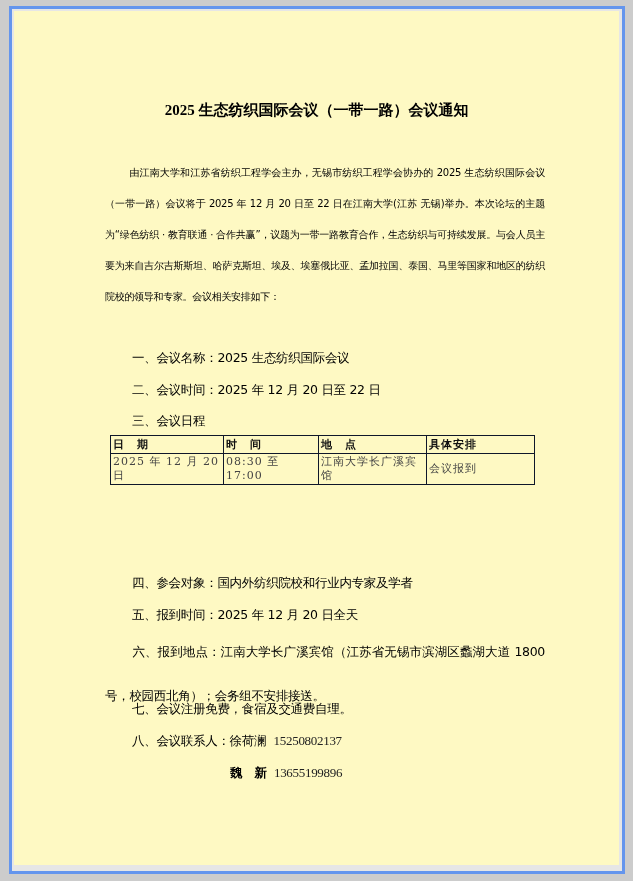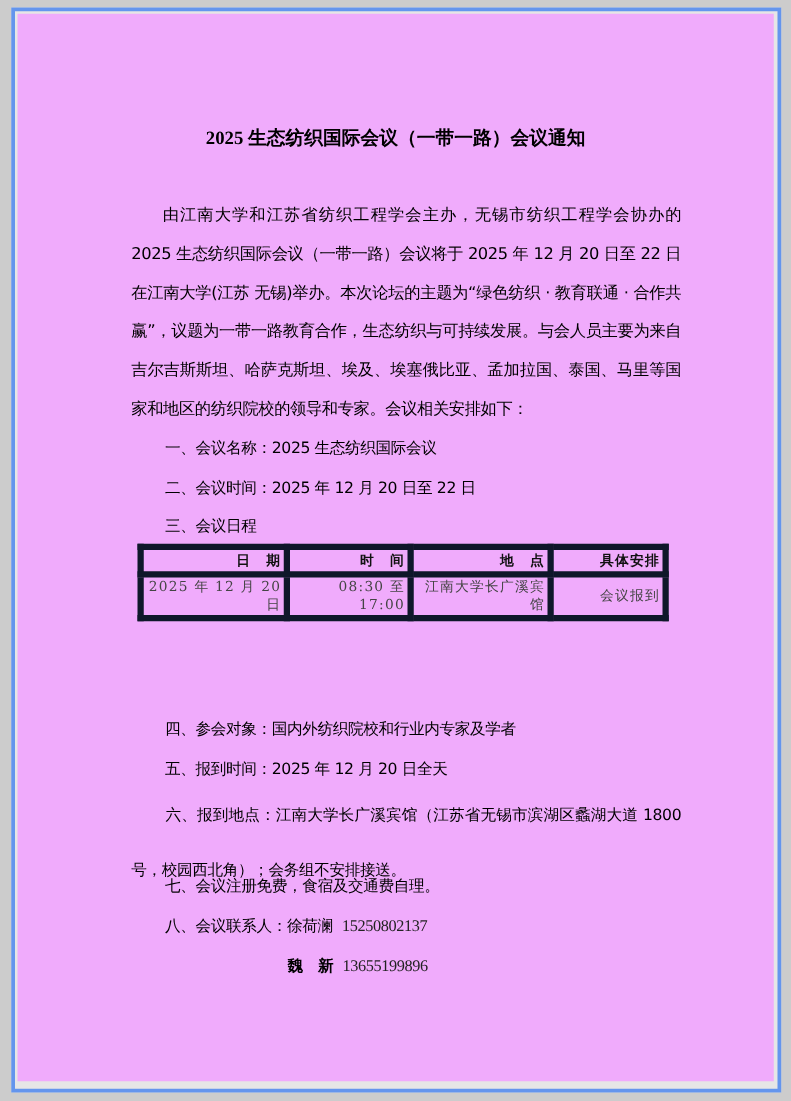--- a/index.html
+++ b/index.html
@@ -5,44 +5,44 @@
   html, body { margin:0; padding:0; }
   body {
     width:633px; height:881px; background:#cccccc; position:relative; overflow:hidden;
     font-family: "DejaVu Serif", "Liberation Serif", serif;
   }
   .frame {
     position:absolute; left:9px; top:6px; width:610px; height:862px;
     border:3px solid #6495ed; background:#e6e6e6; box-sizing:content-box;
   }
   .page {
-    position:absolute; left:2px; top:2px; right:3px; bottom:6px; background:#f0abfc;
+    position:absolute; left:2px; top:2px; right:3px; bottom:6px; background:#fef9c3;
   }
   .title {
     position:absolute; left:0; right:0; top:90px; text-align:center;
     font-family: "Liberation Serif", "DejaVu Serif", serif; font-weight:bold; font-size:15px; color:#000;
   }
   .para {
-    position:absolute; left:91px; width:440px; font-size:13px; line-height:31px; color:#000;
+    position:absolute; left:91px; width:440px; font-size:10px; line-height:31px; color:#000;
     font-family: "DejaVu Sans", "Liberation Sans", sans-serif; text-align:justify;
     letter-spacing:-0.3px;
   }
   .para .indent { display:inline-block; width:24px; }
   .item {
     position:absolute; left:118px; font-size:12.5px; color:#000;
     font-family: "DejaVu Sans", "Liberation Sans", sans-serif; letter-spacing:-0.3px; white-space:nowrap;
   }
   .num { font-family: "Liberation Serif", "DejaVu Serif", serif; font-size:13px; color:#222;margin-top:44px; }
   .item6 { left:91px; width:440px; line-height:44px; white-space:normal; text-align:justify; }
   table.sched {
     position:absolute; left:96px; top:424px; border-collapse:collapse; width:425px;
     font-family: "DejaVu Serif", "Liberation Serif", serif; font-size:11px; color:#444;
   }
   table.sched th, table.sched td {
-    border:5px solid #0f172a; text-align:right; padding:0 2px; letter-spacing:1px;
+    border:1px solid #0f172a; text-align:left; padding:0 2px; letter-spacing:1px;
   }
   table.sched th { height:17px; font-weight:bold; color:#111; font-size:11px; }
   table.sched td { line-height:14px; }
   .r1 td { height:30px; }
   .r2 td { height:48px; }
   .r3 td { height:30px; }
 </style>
 </head>
 <body>
 

